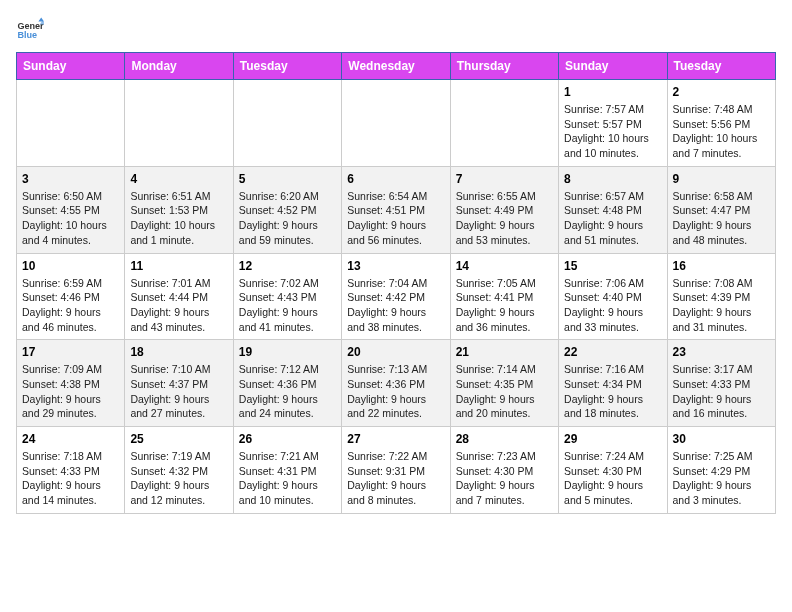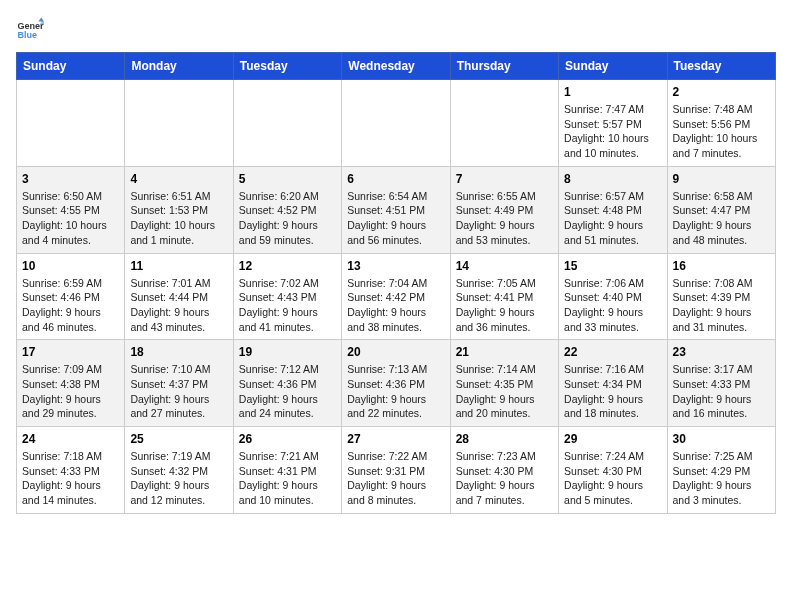--- a/index.html
+++ b/index.html
@@ -36,21 +36,21 @@
     .location {
       font-size: 14px;
       color: #555;
     }
     .calendar-table {
       width: 100%;
       border-collapse: collapse;
       font-size: 11px;
     }
     .calendar-table th {
-      background-color: #1d4ed8;
+      background-color: #d946ef;
       color: #fff;
       text-align: left;
       padding: 6px 6px;
       font-size: 12px;
       font-weight: bold;
       border: 1px solid #3a62b0;
     }
     .calendar-table td {
       border: 1px solid #ccc;
       vertical-align: top;
@@ -112,21 +112,21 @@
   </thead>
   <tbody id="calendar-body">
       <tr>
         <td class="white empty-cell"></td>
         <td class="white empty-cell"></td>
         <td class="white empty-cell"></td>
         <td class="white empty-cell"></td>
         <td class="white empty-cell"></td>
         <td class="white">
           <span class="day-number">1</span>
-          <div class="day-info">Sunrise: 7:47 AM
+          <div class="day-info">Sunrise: 7:57 AM
 Sunset: 5:57 PM
 Daylight: 10 hours and 10 minutes.</div>
         </td>
         <td class="white">
           <span class="day-number">2</span>
           <div class="day-info">Sunrise: 7:48 AM
 Sunset: 5:56 PM
 Daylight: 10 hours and 7 minutes.</div>
         </td>
       </tr>

